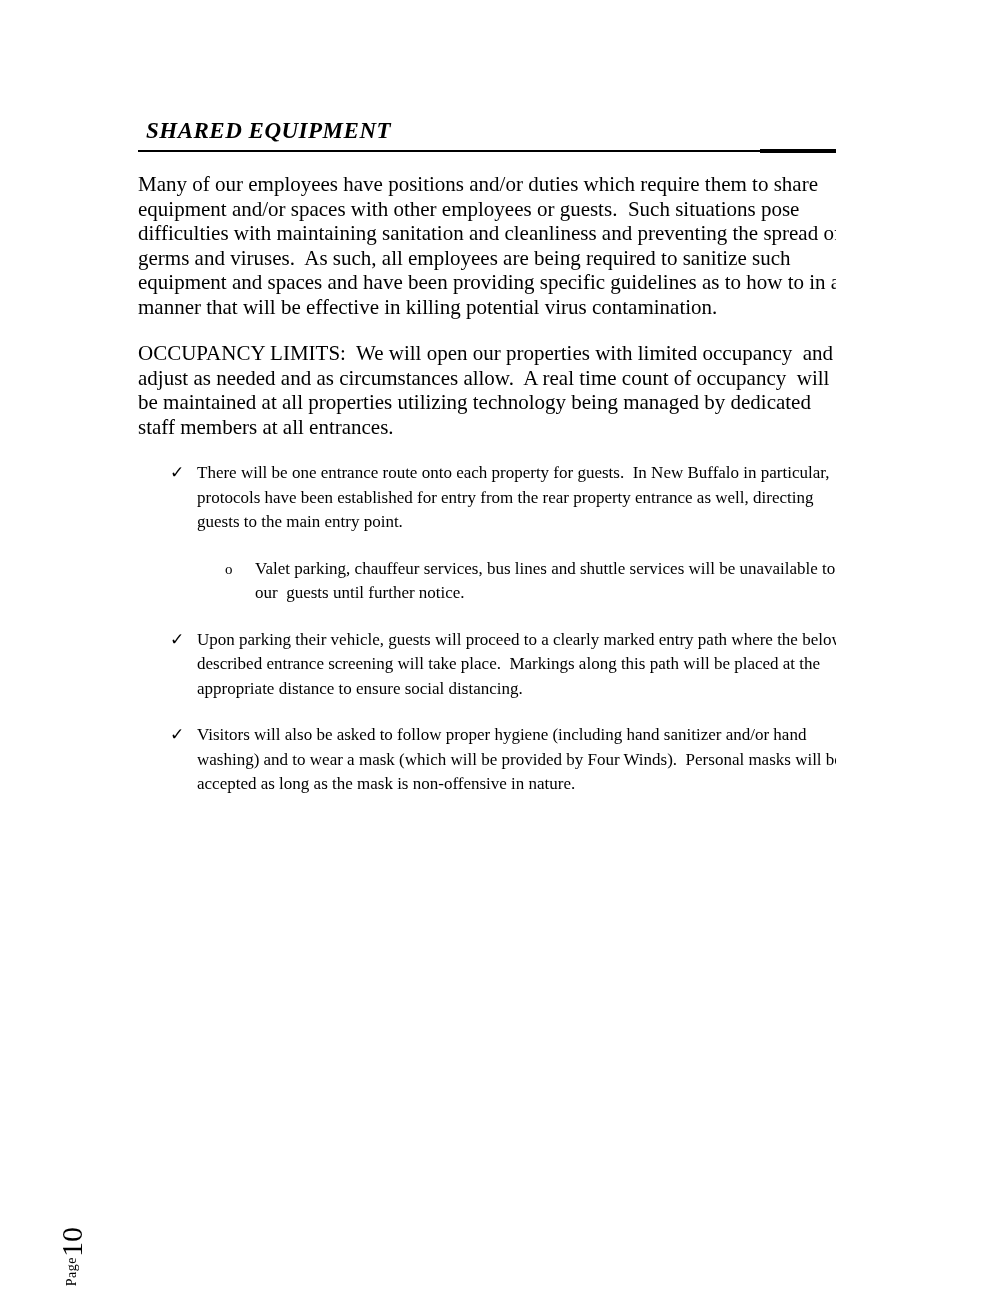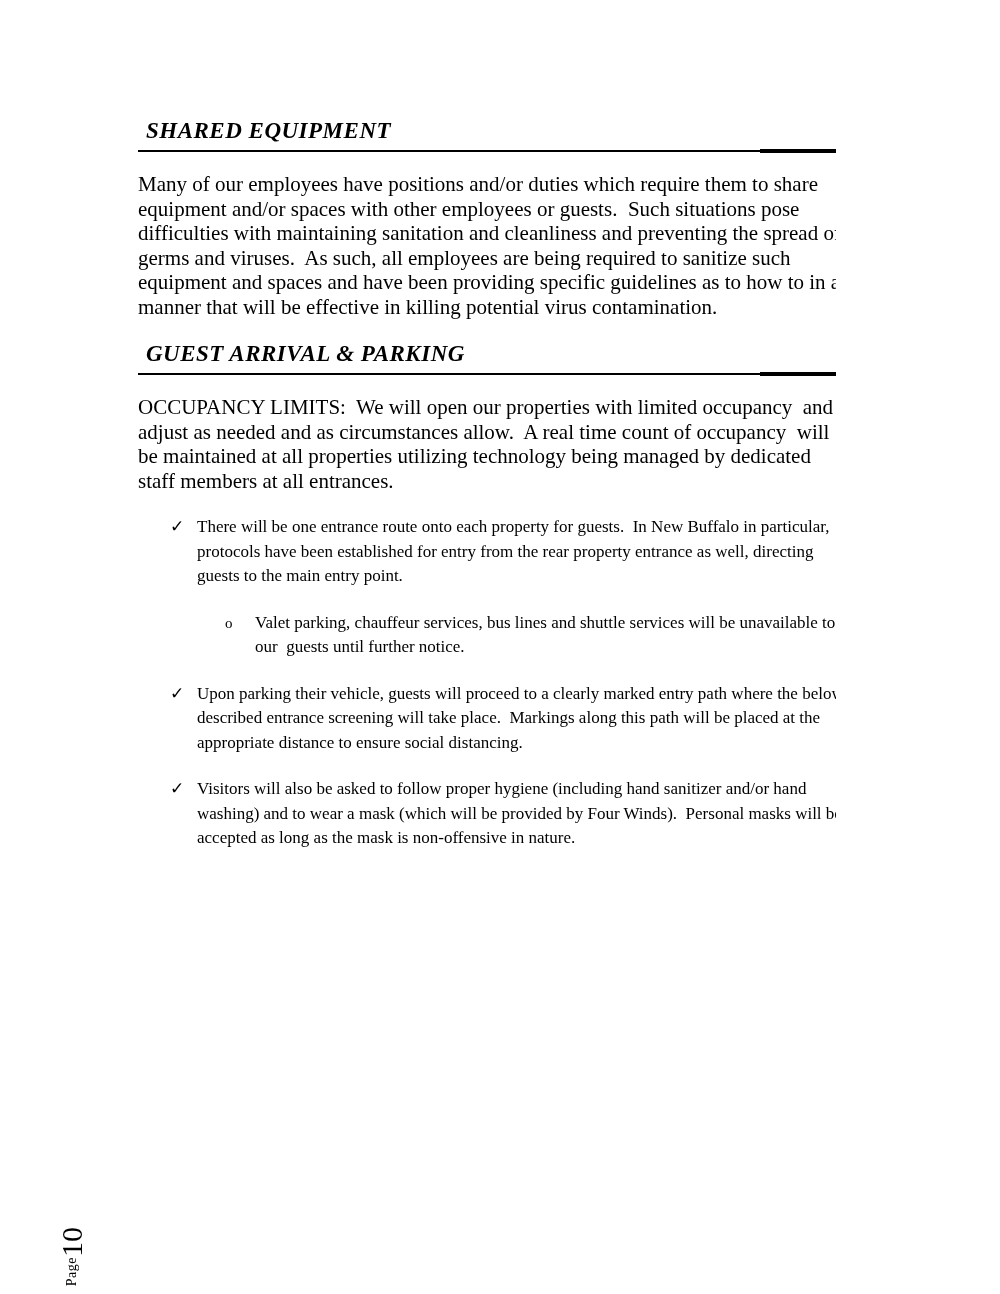--- a/index.html
+++ b/index.html
@@ -99,24 +99,20 @@
   <div class="content">
 
     <h2 class="rule-heading">
       <span class="heading-text">SHARED EQUIPMENT</span>
       <span class="rule-thick"></span>
     </h2>
 
     <p class="body-par">Many of our employees have positions and/or duties which require them to share equipment and/or spaces with other employees or guests.  Such situations pose difficulties with maintaining sanitation and cleanliness and preventing the spread of germs and viruses.  As such, all employees are being required to sanitize such equipment and spaces and have been providing specific guidelines as to how to in a manner that will be effective in killing potential virus contamination.</p>
 
 
-    <h2 class="rule-heading">
-      <span class="heading-text">GUEST ARRIVAL &amp; PARKING</span>
-      <span class="rule-thick"></span>
-    </h2>
 
     <p class="body-par">OCCUPANCY LIMITS:  We will open our properties with limited occupancy  and adjust as needed and as circumstances allow.  A real time count of occupancy  will be maintained at all properties utilizing technology being managed by dedicated staff members at all entrances.</p>
 
     <div class="bullet">
       <span class="marker">✓</span>
       <span class="bullet-text">There will be one entrance route onto each property for guests.  In New Buffalo in particular, protocols have been established for entry from the rear property entrance as well, directing guests to the main entry point.</span>
     </div>
 
     <div class="sub-bullet">
       <span class="marker">o</span>

